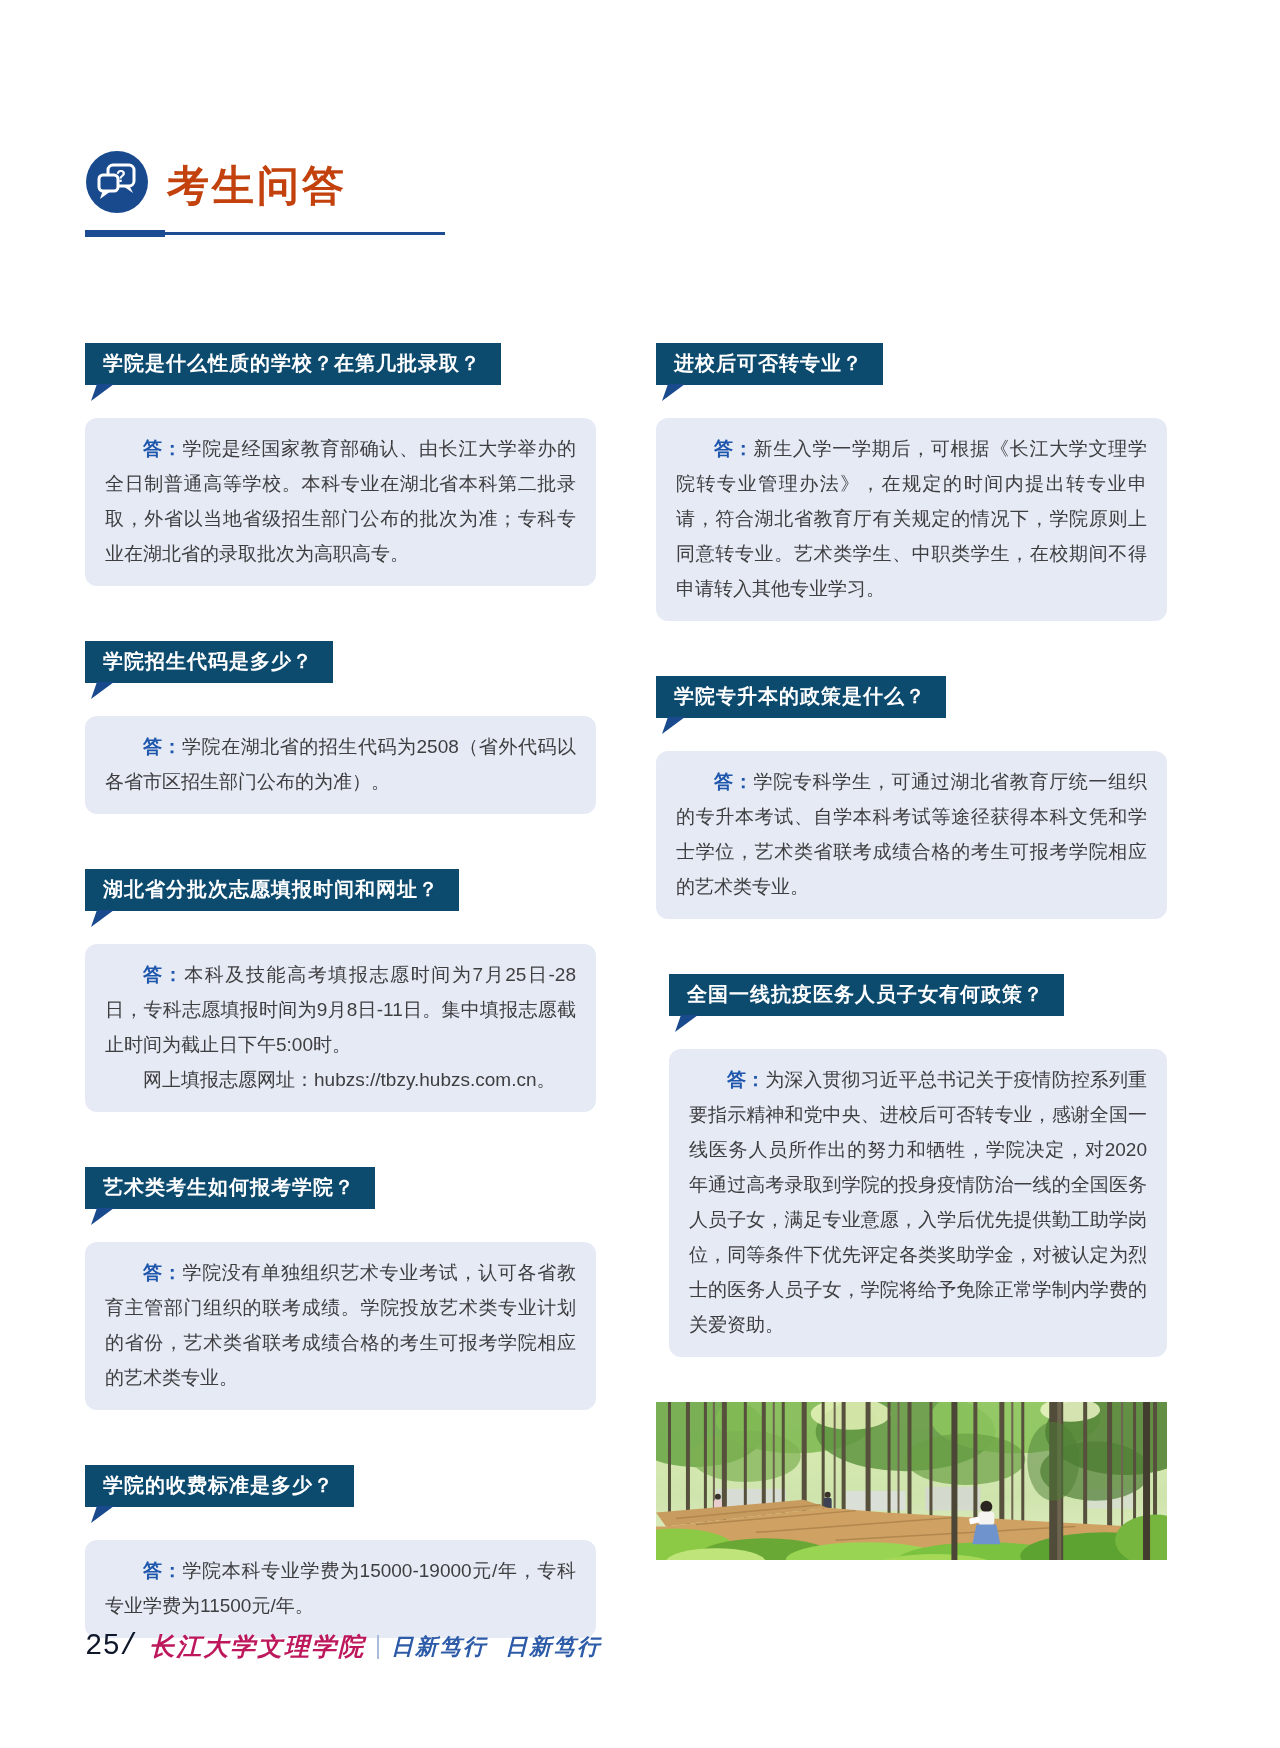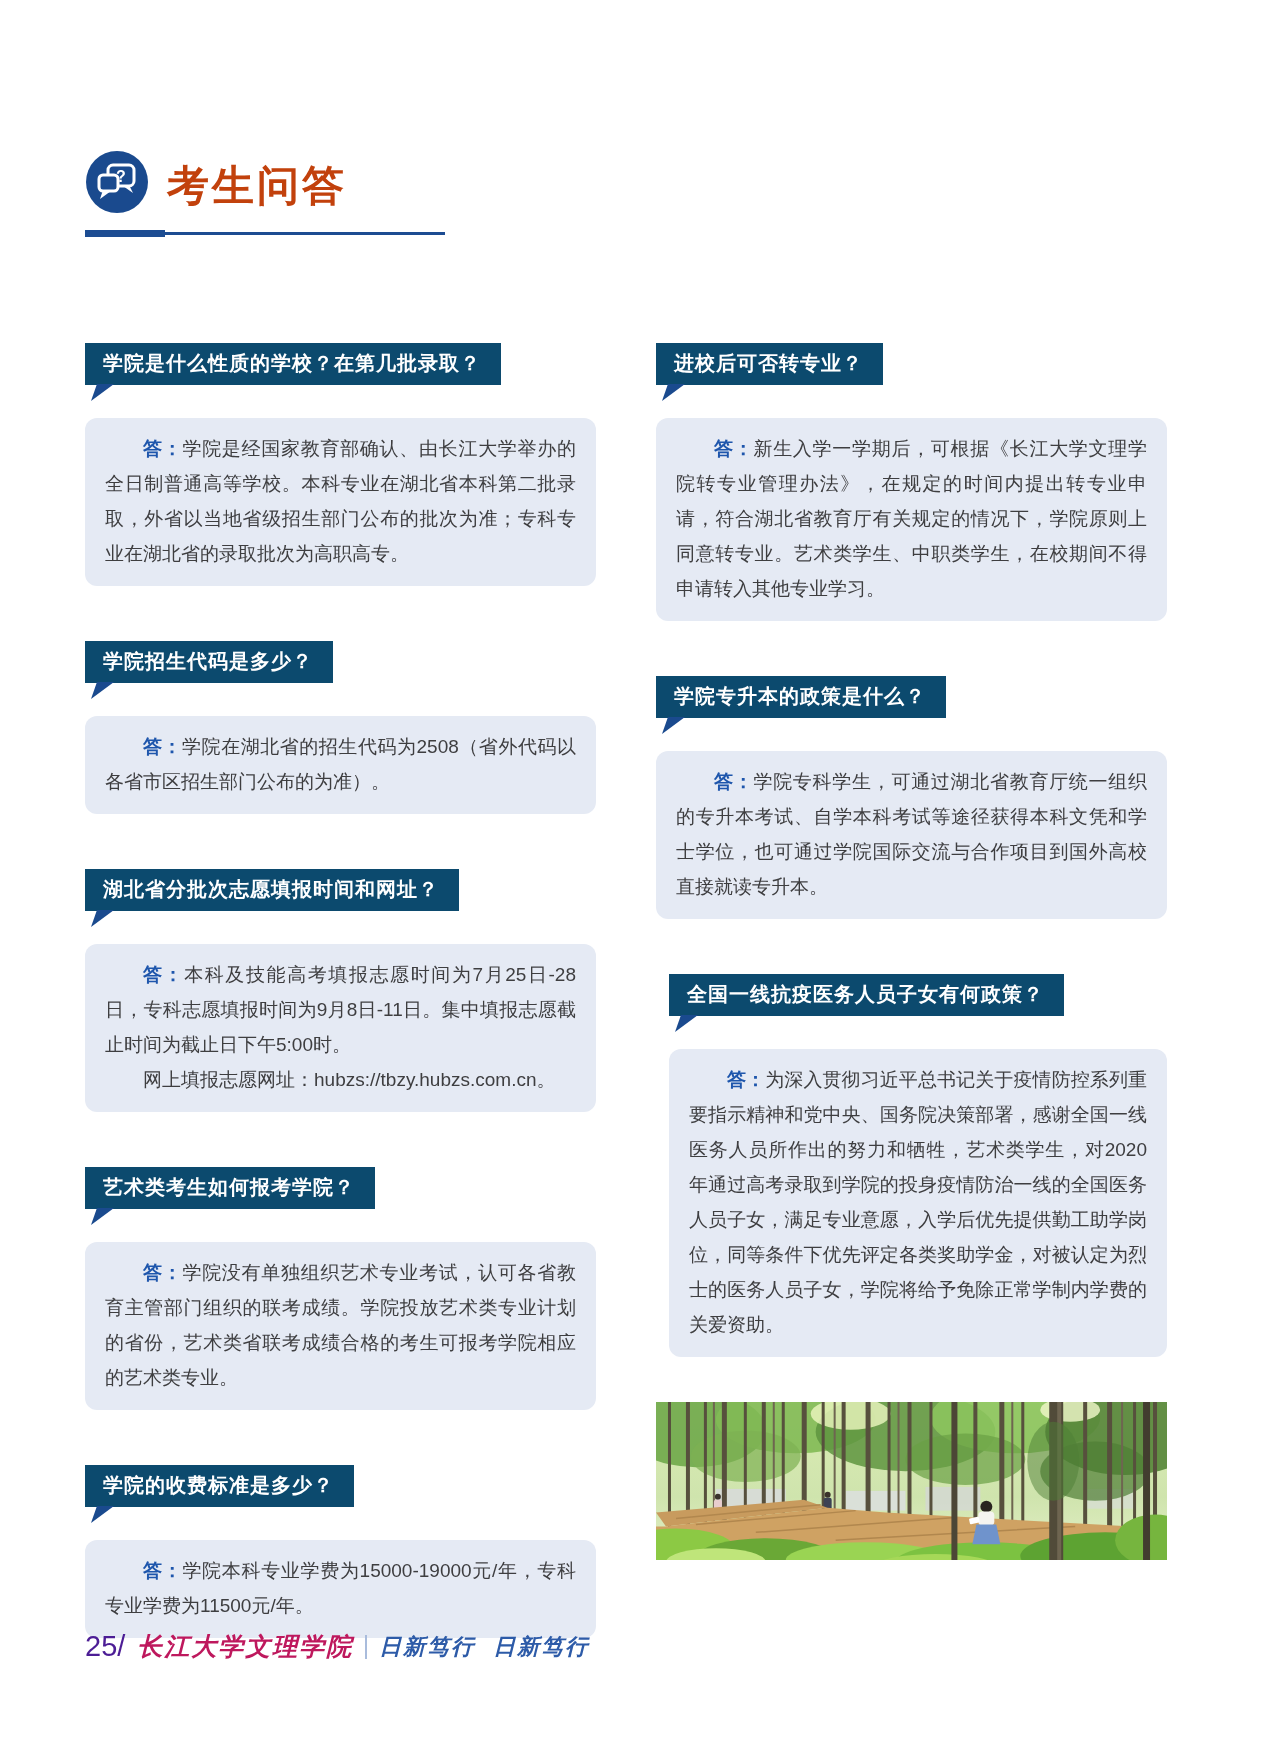--- a/index.html
+++ b/index.html
@@ -41,21 +41,21 @@
   }
   .a-box p{margin:0;text-indent:2em;}
   .a-label{color:#1e56ac;font-weight:bold;}
 
   
   .photo{margin-top:45px;width:511px;height:158px;overflow:hidden;}
   .photo svg{display:block;width:100%;height:100%;}
 
   
   .footer{position:absolute;left:85px;top:1632px;display:flex;align-items:center;gap:12px;}
-  .footer-num{font-family:Liberation Sans, sans-serif;font-size:29px;color:#4c1d95;line-height:1;text-align:right;}
+  .footer-num{font-family:Liberation Mono, monospace;font-size:29px;color:#0f172a;line-height:1;text-align:right;}
   .footer-school{
     font-family:"Liberation Serif",serif;font-size:25px;font-weight:bold;font-style:italic;
     color:#be185d;letter-spacing:2px;line-height:1;
   }
   .footer-div{width:2px;height:24px;background:#a9bcdc;}
   .footer-motto{
     font-family:"Liberation Serif",serif;font-size:22px;font-weight:bold;font-style:italic;
     color:#2d5ba8;letter-spacing:2px;line-height:1;display:flex;gap:18px;
   }
 </style>
@@ -129,28 +129,28 @@
     <div class="qa-block">
       <div class="q-bubble">进校后可否转专业？</div>
       <div class="a-box">
         <p><span class="a-label">答：</span><span>新生入学一学期后，可根据《长江大学文理学院转专业管理办法》，在规定的时间内提出转专业申请，符合湖北省教育厅有关规定的情况下，学院原则上同意转专业。艺术类学生、中职类学生，在校期间不得申请转入其他专业学习。</span></p>
       </div>
     </div>
 
     <div class="qa-block">
       <div class="q-bubble">学院专升本的政策是什么？</div>
       <div class="a-box">
-        <p><span class="a-label">答：</span><span>学院专科学生，可通过湖北省教育厅统一组织的专升本考试、自学本科考试等途径获得本科文凭和学士学位，也可通过学院国际交流与合作项目到国外高校直接就读专升本。</span></p>
+        <p><span class="a-label">答：</span><span>学院专科学生，可通过湖北省教育厅统一组织的专升本考试、自学本科考试等途径获得本科文凭和学士学位，艺术类省联考成绩合格的考生可报考学院相应的艺术类专业。</span></p>
       </div>
     </div>
 
     <div class="qa-block" style="margin-bottom:0;padding-left:13px;">
       <div class="q-bubble">全国一线抗疫医务人员子女有何政策？</div>
       <div class="a-box">
-        <p><span class="a-label">答：</span><span>为深入贯彻习近平总书记关于疫情防控系列重要指示精神和党中央、国务院决策部署，感谢全国一线医务人员所作出的努力和牺牲，艺术类学生，对2020年通过高考录取到学院的投身疫情防治一线的全国医务人员子女，满足专业意愿，入学后优先提供勤工助学岗位，同等条件下优先评定各类奖助学金，对被认定为烈士的医务人员子女，学院将给予免除正常学制内学费的关爱资助。</span></p>
+        <p><span class="a-label">答：</span><span>为深入贯彻习近平总书记关于疫情防控系列重要指示精神和党中央、进校后可否转专业，感谢全国一线医务人员所作出的努力和牺牲，学院决定，对2020年通过高考录取到学院的投身疫情防治一线的全国医务人员子女，满足专业意愿，入学后优先提供勤工助学岗位，同等条件下优先评定各类奖助学金，对被认定为烈士的医务人员子女，学院将给予免除正常学制内学费的关爱资助。</span></p>
       </div>
     </div>
 
     <div class="photo">
       <svg viewBox="0 0 512 160" preserveAspectRatio="none">
         <defs>
           <linearGradient id="sky" x1="0" y1="0" x2="0" y2="1">
             <stop offset="0" stop-color="#dcedb4"></stop>
             <stop offset="0.6" stop-color="#cfe4ad"></stop>
             <stop offset="1" stop-color="#e4efc8"></stop>

